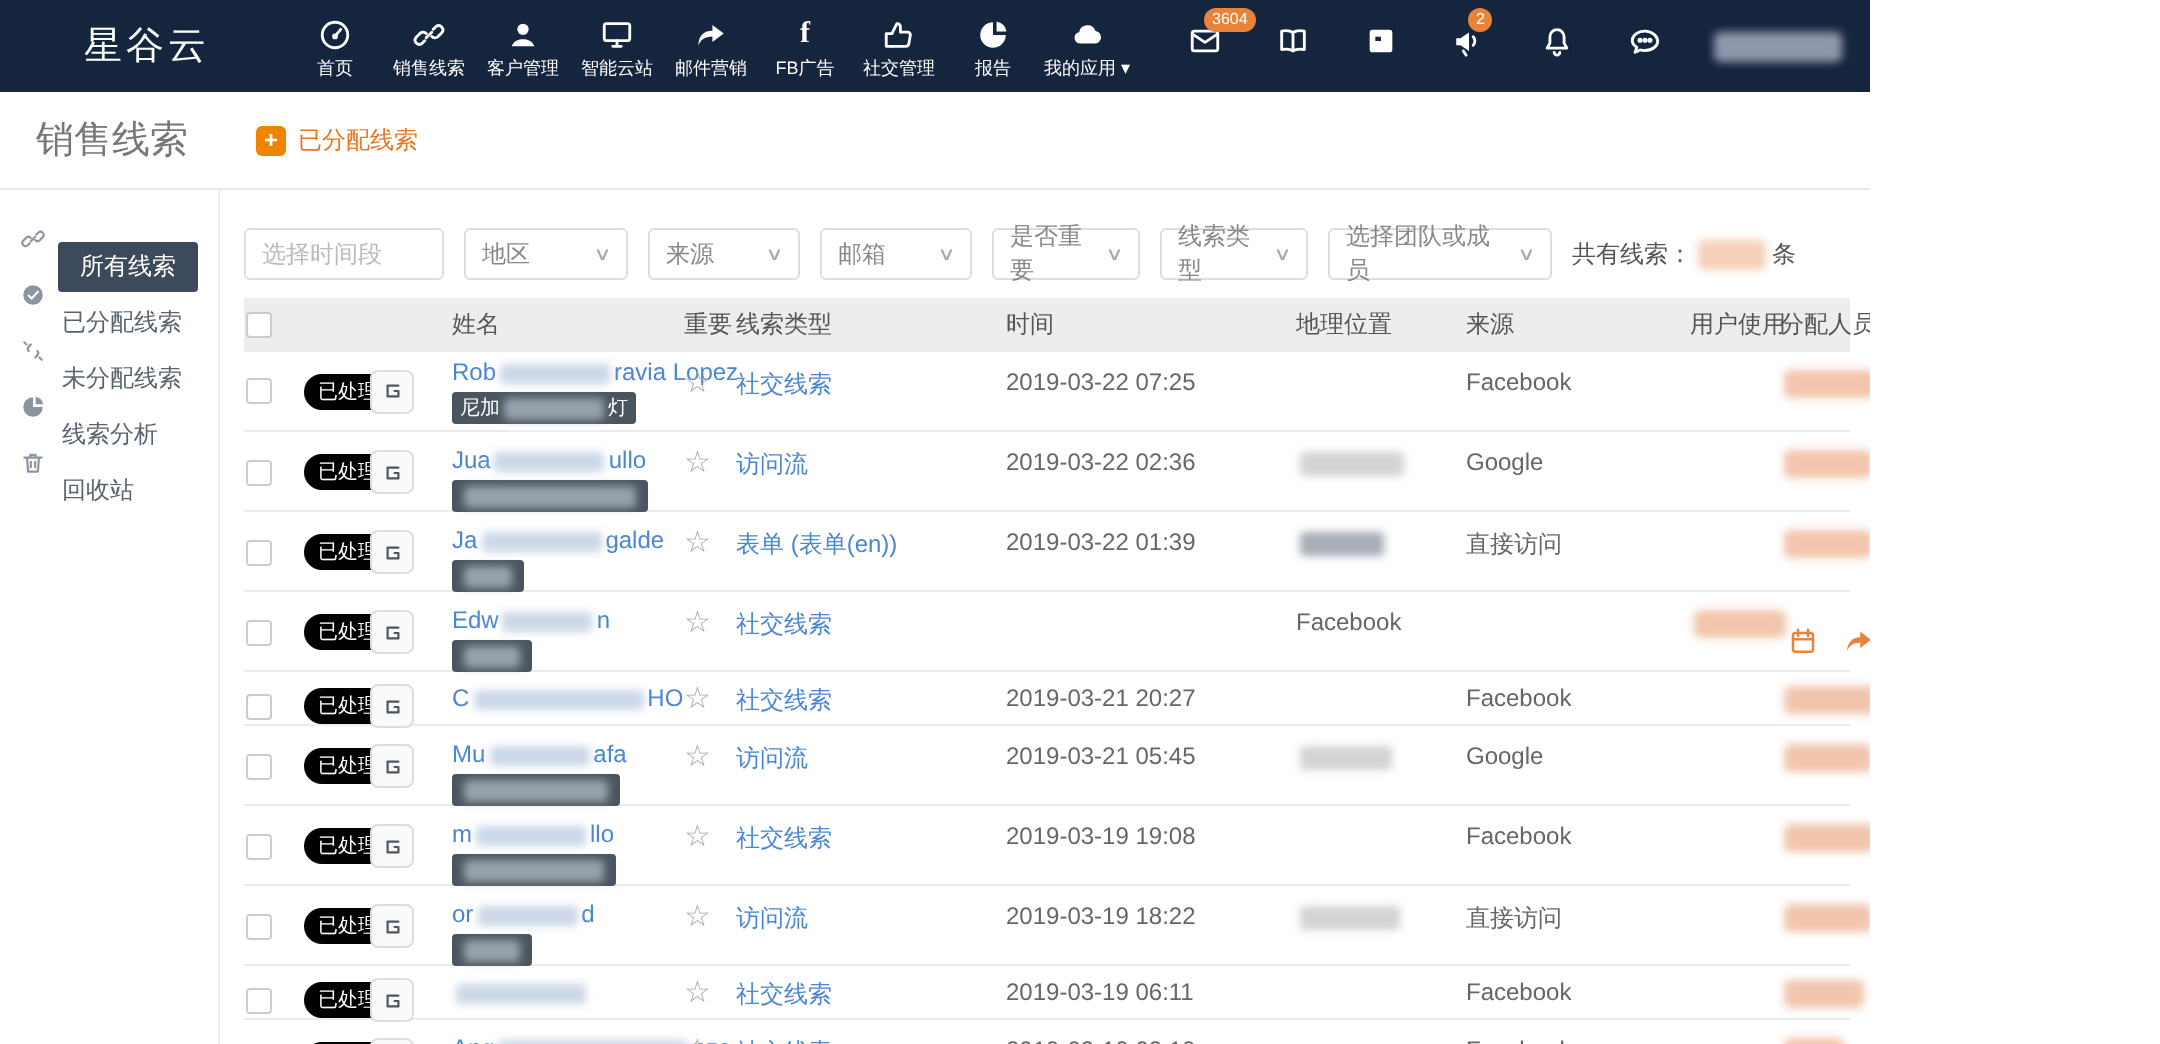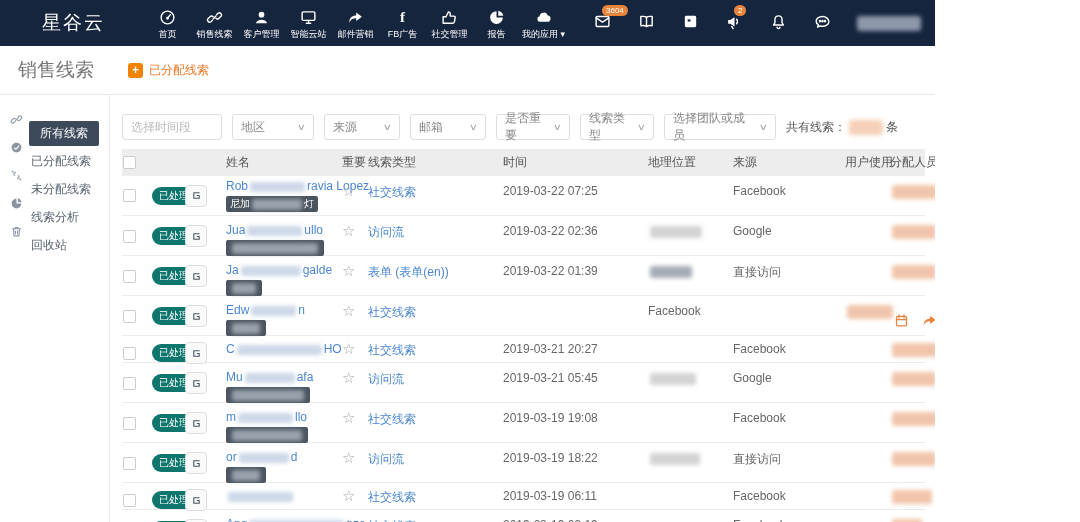--- a/index.html
+++ b/index.html
@@ -57,21 +57,21 @@
   .table { margin-top:9px; }
   .tgrid { display:grid; grid-template-columns:30px 33px 41px 116px 26px 135px 145px 85px 112px 45px 108px 1fr; }
   .thead { background:#ededed; height:27px; align-items:center; font-size:12px; color:#555; }
   .thead .hcell { white-space:nowrap; }
   .row { border-bottom:1px solid #ebebeb; height:40px; overflow:visible; }
   .row.compact { height:27px; }
   .cell { padding-top:8px; font-size:12px; color:#666; white-space:nowrap; }
   .row.compact .cell { padding-top:6px; }
   .c-mid { display:flex; align-items:center; padding-top:0; }
   .checkbox { width:13px; height:13px; border:1px solid #ccc; border-radius:2px; background:#fff; cursor:pointer; }
-  .status-badge { background:#0f766e; color:#fff; font-size:10px; padding:2px 7px; border-radius:9px; white-space:nowrap; }
+  .status-badge { background:#000000; color:#fff; font-size:10px; padding:2px 7px; border-radius:9px; white-space:nowrap; }
   .g-icon { width:22px; height:22px; border:1px solid #ddd; border-radius:4px; background:#fafafa;
             display:flex; align-items:center; justify-content:center; color:#4a5560; }
   .g-icon svg { width:13px; height:13px; }
   .name-link, .type-link { color:#4a86d1; text-decoration:none; cursor:pointer; font-size:12px; }
   .tag { display:inline-flex; align-items:center; background:#4a5560; color:#fff; font-size:10px;
          height:16px; padding:0 4px; border-radius:2px; margin-top:3px; }
   .blob { display:inline-block; border-radius:2px; filter:blur(2px); vertical-align:middle; margin:0 2px; }
   .name-blob { height:10px; background:#ccd7e8; }
   .tag-blob { height:11px; background:#98a2ac; }
   .loc-gray { height:12px; background:#d3d3d3; }

